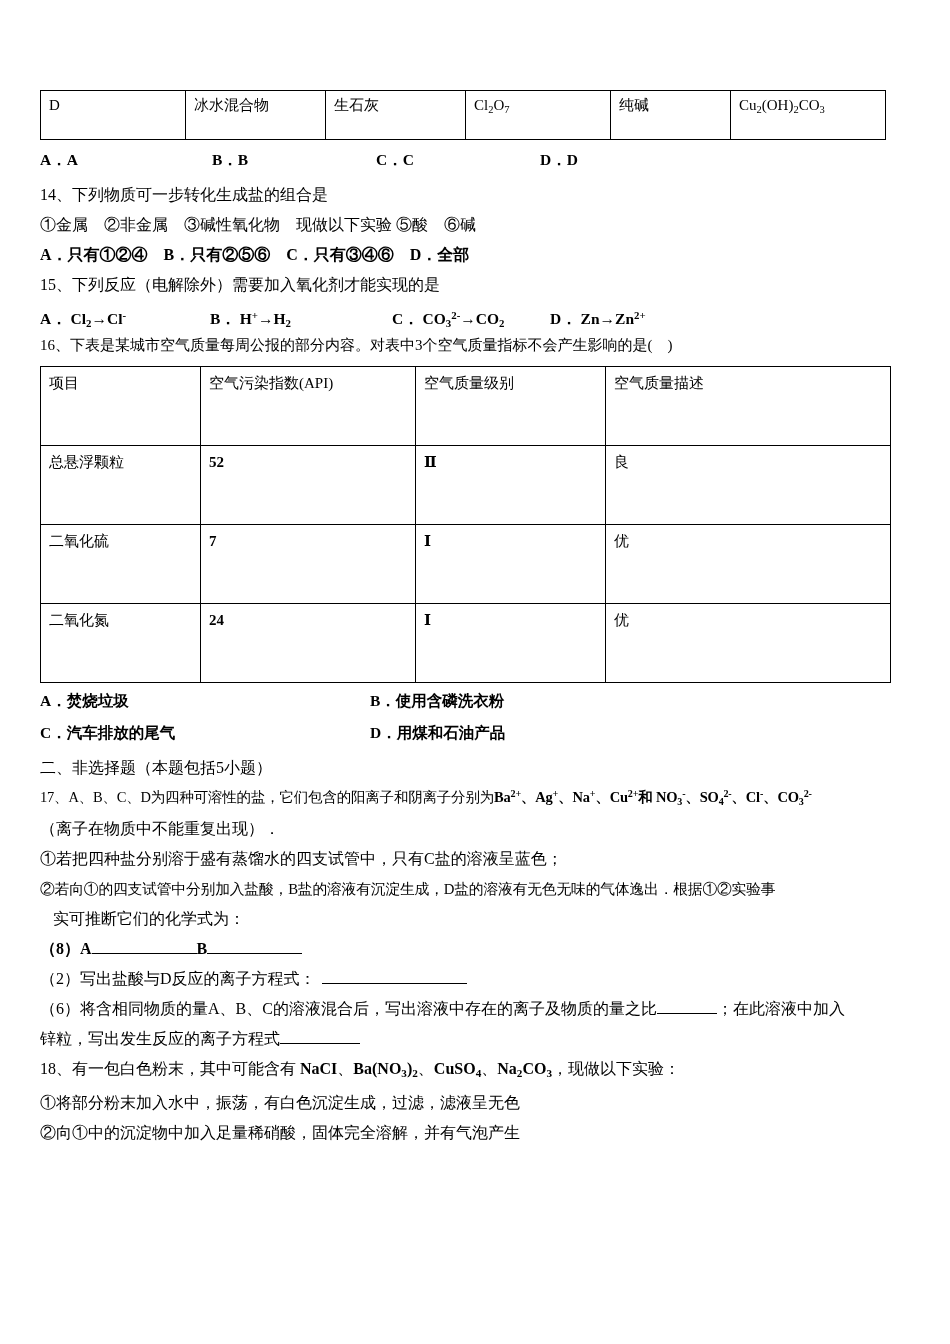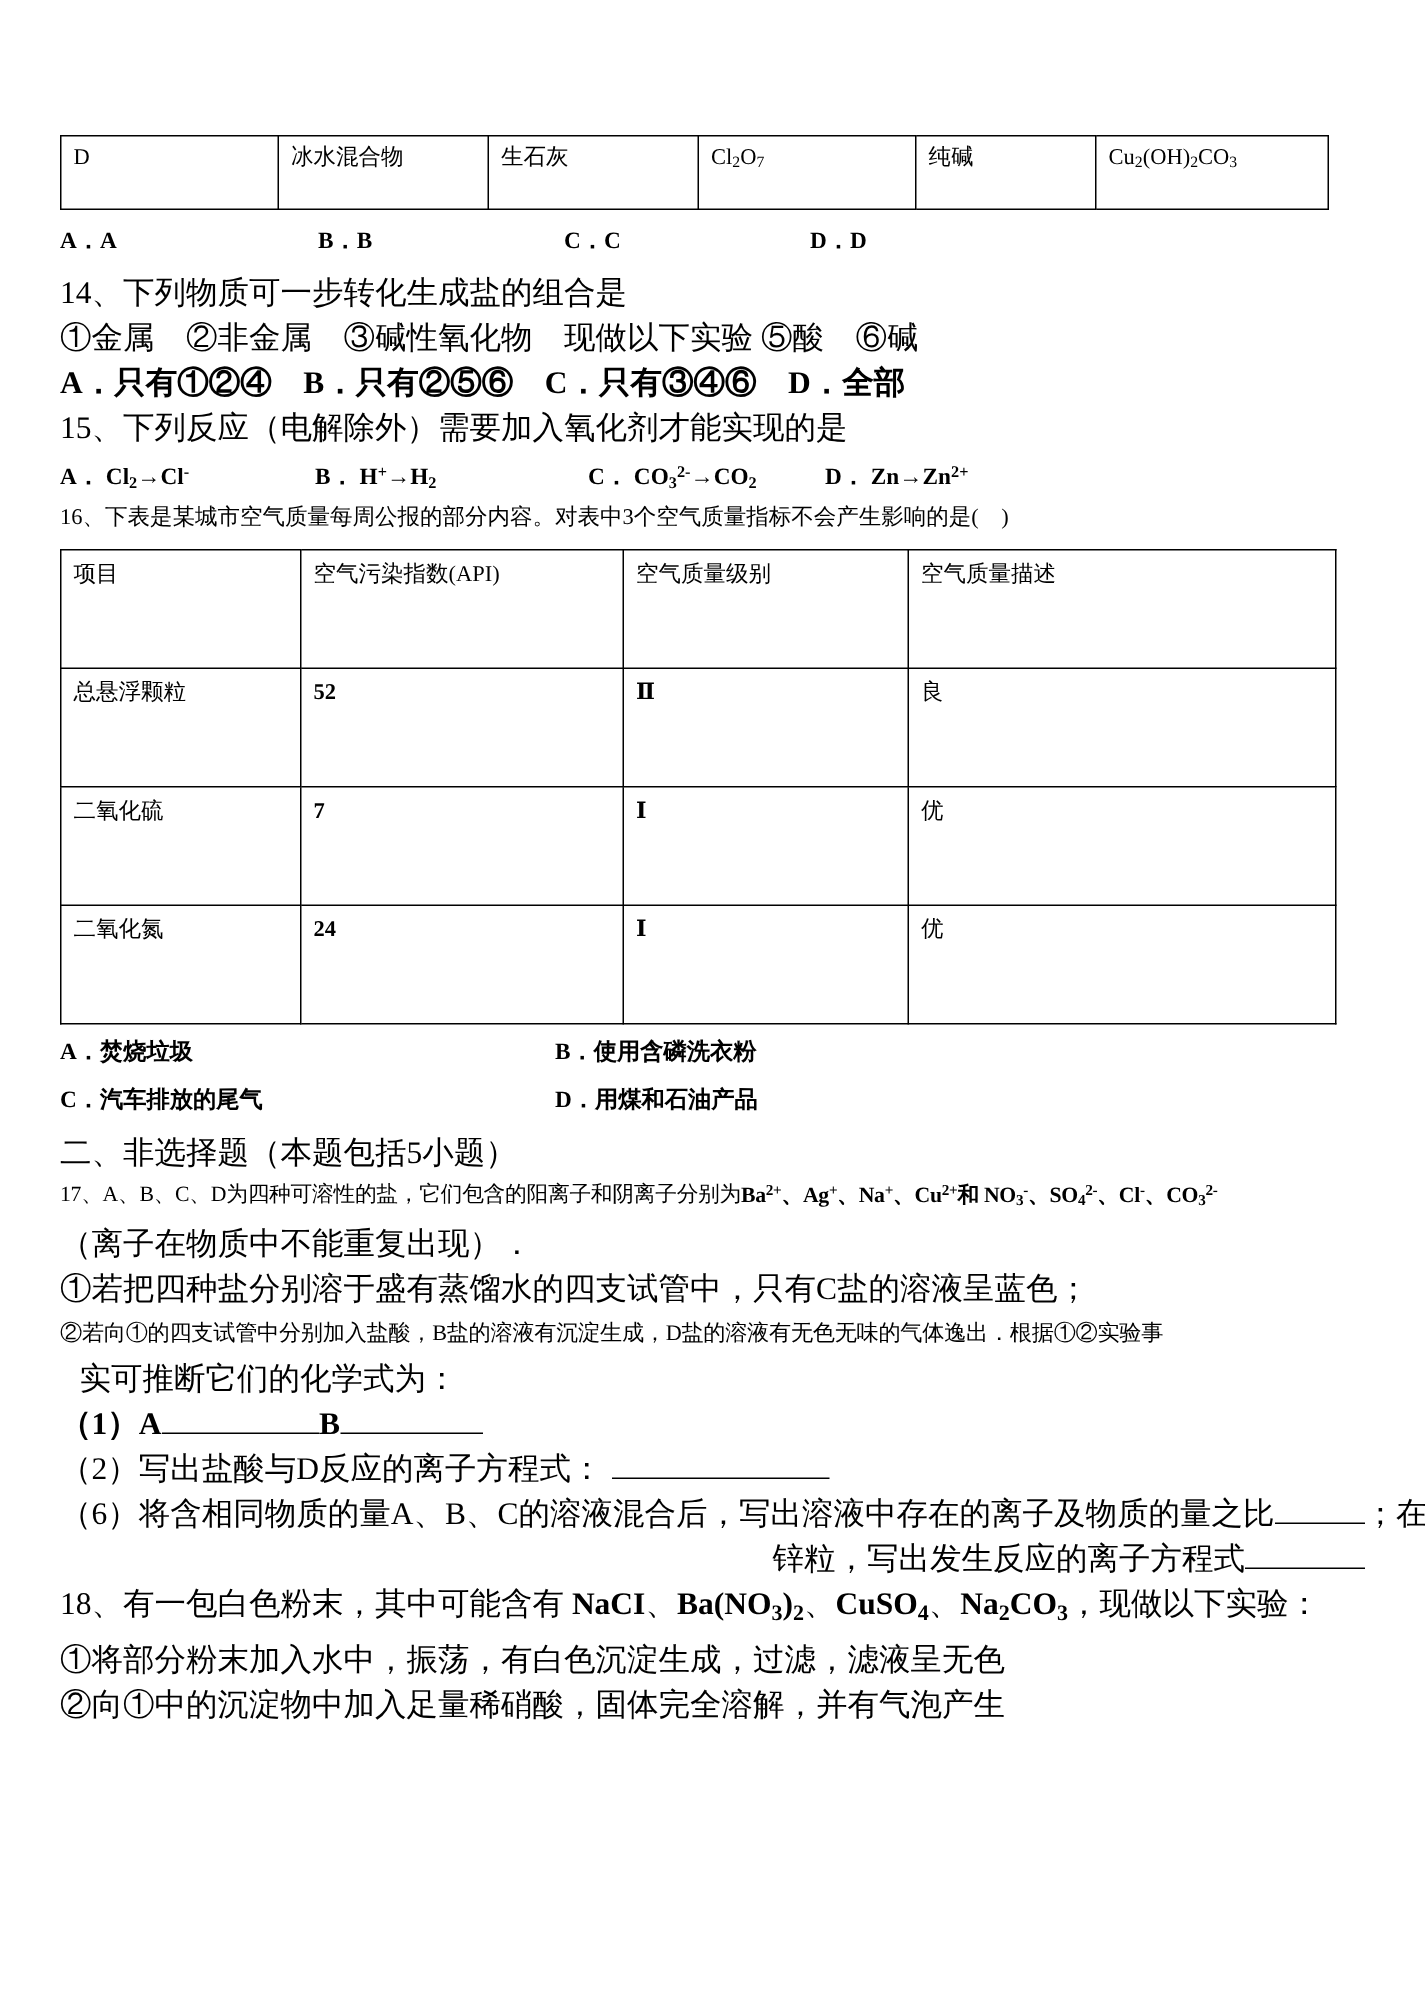--- a/index.html
+++ b/index.html
@@ -55,21 +55,21 @@
     top: 0;
     white-space: nowrap;
   }
 
   
   .q {
     margin: 0;
     padding: 0;
   }
   .q-line {
-    font-size: 21px;
+    font-size: 16px;
     line-height: 30px;
     white-space: nowrap;
   }
 
   .tight { letter-spacing: -0.2px; }
 
   
   #aq-table {
     width: 850px;
     margin-top: 6px;
@@ -201,31 +201,31 @@
   <div class="q-line" style="line-height:26px;">二、非选择题（本题包括5小题）</div>
 
   <div class="q">
     <div class="q-line tight" style="font-size:14.5px; line-height:26px;"><span>17、A、B、C、D为四种可溶性的盐，它们包含的阳离子和阴离子分别为</span><span class="b">Ba<sup>2+</sup>、Ag<sup>+</sup>、Na<sup>+</sup>、Cu<sup>2+</sup>和 NO<sub>3</sub><sup>-</sup>、SO<sub>4</sub><sup>2-</sup>、Cl<sup>-</sup>、CO<sub>3</sub><sup>2-</sup></span></div>
     <div class="q-line" style="line-height:30px;">（离子在物质中不能重复出现）．</div>
     <div class="q-line" style="line-height:30px;">①若把四种盐分别溶于盛有蒸馏水的四支试管中，只有C盐的溶液呈蓝色；</div>
     <div class="q-line tight" style="font-size:14.8px; line-height:30px;">②若向①的四支试管中分别加入盐酸，B盐的溶液有沉淀生成，D盐的溶液有无色无味的气体逸出．根据①②实验事</div>
     <div class="q-line" style="line-height:30px;margin-left:13px;">实可推断它们的化学式为：</div>
 
     <div class="q-line" style="line-height:30px;">
-      <span class="b">（1）A</span><span class="blank-s" style="width:105px;"></span><span class="b">B</span><span class="blank-s" style="width:95px;"></span>
+      <span class="b">（8）A</span><span class="blank-s" style="width:105px;"></span><span class="b">B</span><span class="blank-s" style="width:95px;"></span>
     </div>
 
     <div class="q-line" style="line-height:30px;">
       <span>（2）写出盐酸与D反应的离子方程式：</span><span class="blank-s" style="width:145px; margin-left:6px;"></span>
     </div>
 
     <div class="q-line" style="line-height:30px;">
       <span>（6）将含相同物质的量A、B、C的溶液混合后，写出溶液中存在的离子及物质的量之比</span><span class="blank-s" style="width:60px;"></span><span>；在此溶液中加入</span>
     </div>
-    <div class="q-line" style="line-height:30px;text-align:right;">
+    <div class="q-line" style="line-height:30px;">
       <span>锌粒，写出发生反应的离子方程式</span><span class="blank-s" style="width:80px;"></span>
     </div>
   </div>
 
   <div class="q">
     <div class="q-line" style="line-height:30px;">18、有一包白色粉末，其中可能含有 <span class="b">NaCI</span>、<span class="b">Ba(NO<sub>3</sub>)<sub>2</sub></span>、<span class="b">CuSO<sub>4</sub></span>、<span class="b">Na<sub>2</sub>CO<sub>3</sub></span>，现做以下实验：</div>
     <div class="q-line" style="line-height:30px;">①将部分粉末加入水中，振荡，有白色沉淀生成，过滤，滤液呈无色</div>
     <div class="q-line" style="line-height:30px;">②向①中的沉淀物中加入足量稀硝酸，固体完全溶解，并有气泡产生</div>
   </div>
 

